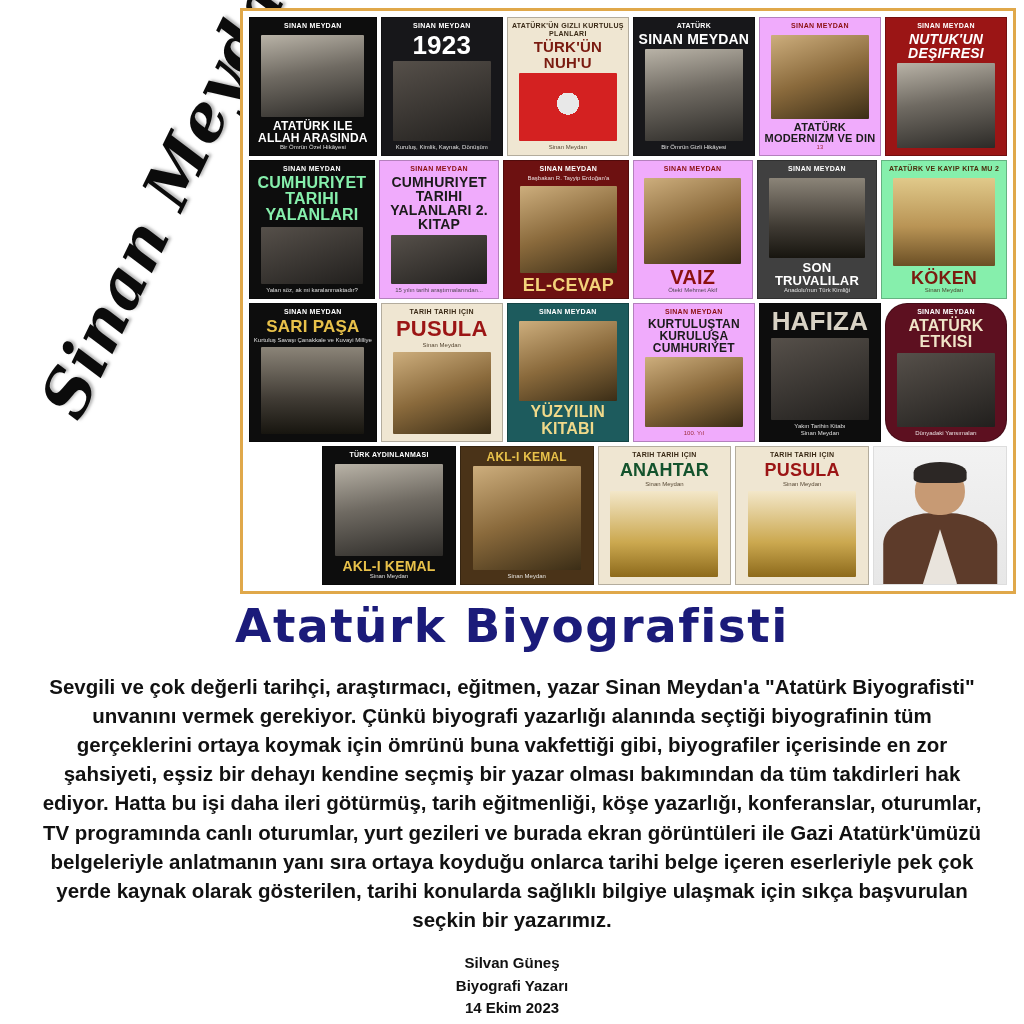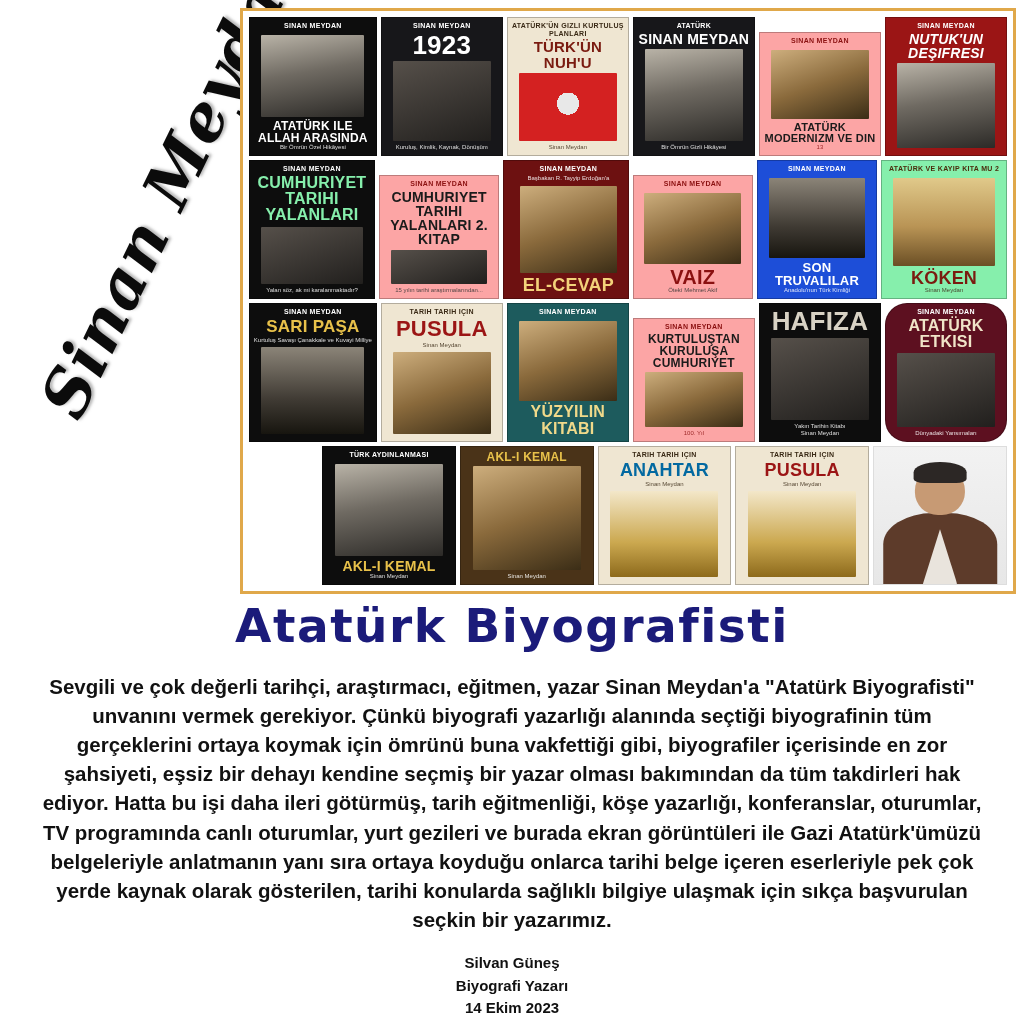--- a/index.html
+++ b/index.html
@@ -93,24 +93,24 @@
     border-radius: 1px;
   }
 
   
   .bk-black { background: #0d0d0d; }
   .bk-dark  { background: #17171a; }
   .bk-red   { background: #9b1515; }
   .bk-darkred { background: #6d1111; padding-left: 8px; }
   .bk-cream { background: #efe6d2; color:#2a2015; }
   .bk-cream .author-line { color:#3a2a16; }
-  .bk-white { background: #fca5a5; color:#1b1b1b;margin-top:15px; }
+  .bk-white { background: #f0abfc; color:#1b1b1b; }
   .bk-white .author-line { color:#8a1010; }
   .bk-navy  { background: #16233f; }
-  .bk-orange{ background: #1d4ed8; }
+  .bk-orange{ background: #404040; }
   .bk-teal  { background: #1d5b5d; }
   .bk-maroon{ background: #5d1020; border-radius: 22px; }
   .bk-sand  { background: #86efac; color:#2d230f;justify-content:flex-end; }
   .bk-sand .author-line { color:#4a2c0c; }
   .bk-brown { background: #4a3318; }
 
   .ph-face   { background: linear-gradient(170deg,#b9b3a7 0%,#6f6a62 45%,#2c2a27 100%); }
   .ph-flag   { background: radial-gradient(circle at 50% 45%, #e8e8e8 0 18%, #d42121 18% 100%); }
   .ph-sepia  { background: linear-gradient(160deg,#cdae7d 0%,#8a6a3c 50%,#3b2d16 100%); }
   .ph-dark   { background: linear-gradient(160deg,#56504a 0%,#211f1d 100%); }
@@ -326,21 +326,21 @@
         <div class="title-line" style="font-size:14px;color:#e8c14a">Akl-ı Kemal</div>
         <div class="sub-line">Sinan Meydan</div>
       </div>
       <div class="book bk-brown" style="flex:1">
         <div class="title-line" style="font-size:12px;color:#e8c14a">Akl-ı Kemal</div>
         <div class="photo-block ph-sepia"></div>
         <div class="sub-line">Sinan Meydan</div>
       </div>
       <div class="book bk-cream" style="flex:1">
         <div class="author-line">Tarih Tarih Için</div>
-        <div class="title-line" style="font-size:18px;color:#0369a1">Anahtar</div>
+        <div class="title-line" style="font-size:18px;color:#14532d">Anahtar</div>
         <div class="sub-line" style="margin:2px 0 0 0;color:#3a2a16">Sinan Meydan</div>
         <div class="photo-block ph-key"></div>
       </div>
       <div class="book bk-cream" style="flex:1">
         <div class="author-line">Tarih Tarih Için</div>
         <div class="title-line" style="font-size:18px;color:#9b1515">Pusula</div>
         <div class="sub-line" style="margin:2px 0 0 0;color:#3a2a16">Sinan Meydan</div>
         <div class="photo-block ph-key"></div>
       </div>
       <div class="portrait-cell" style="flex:1.05">

